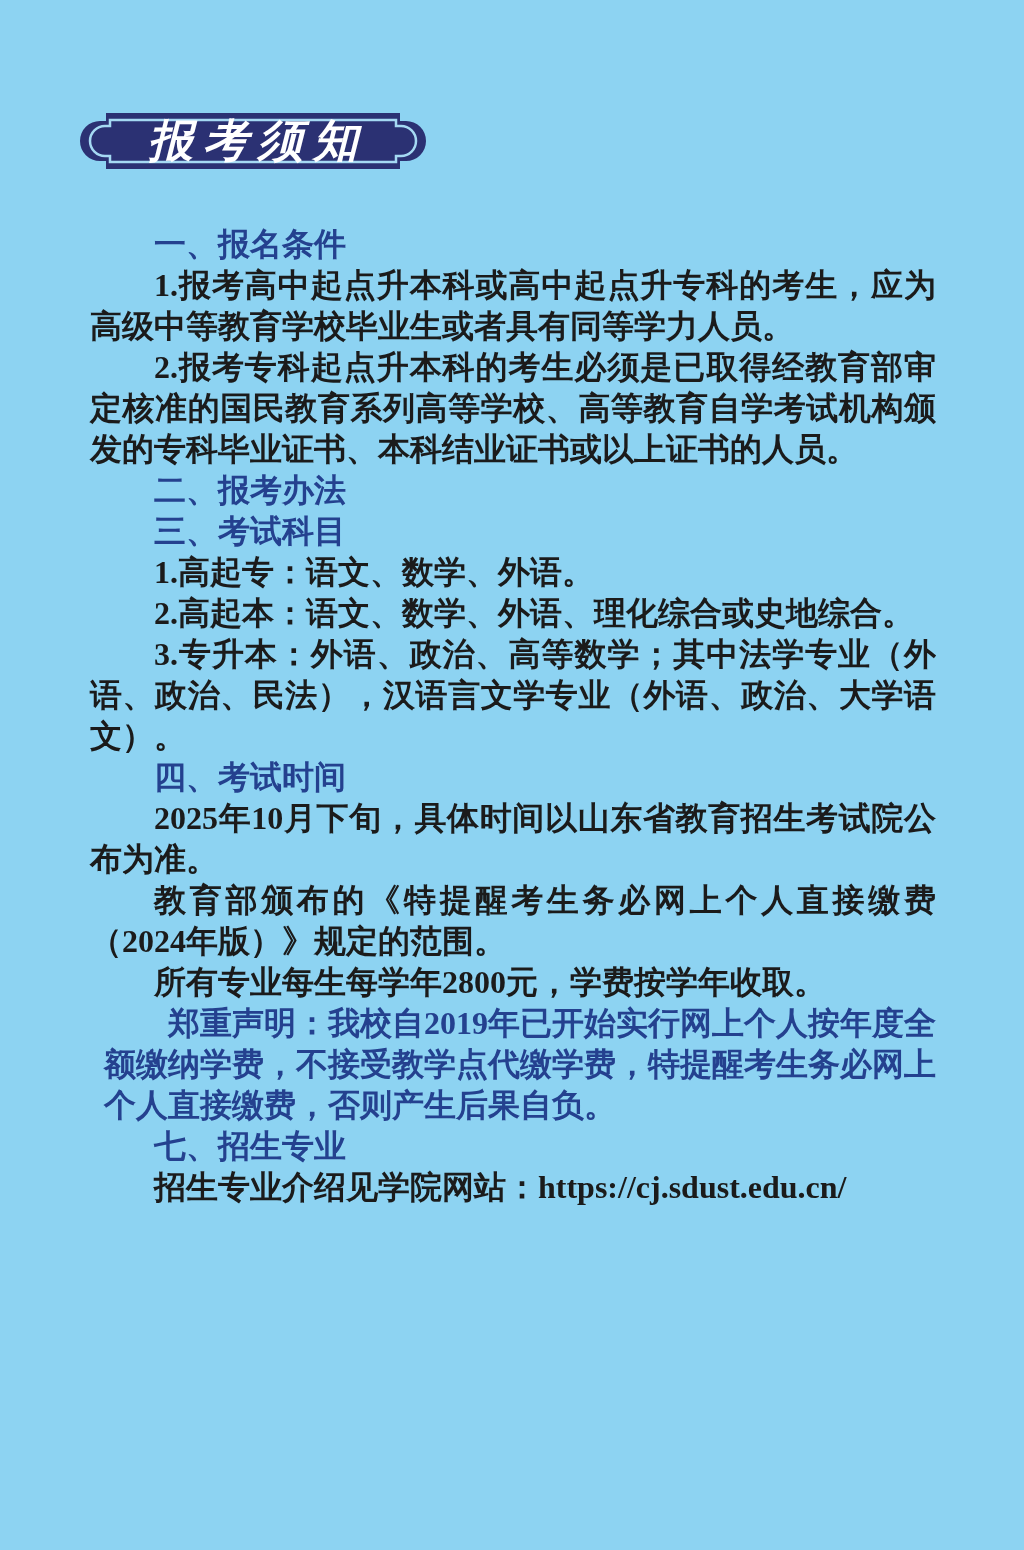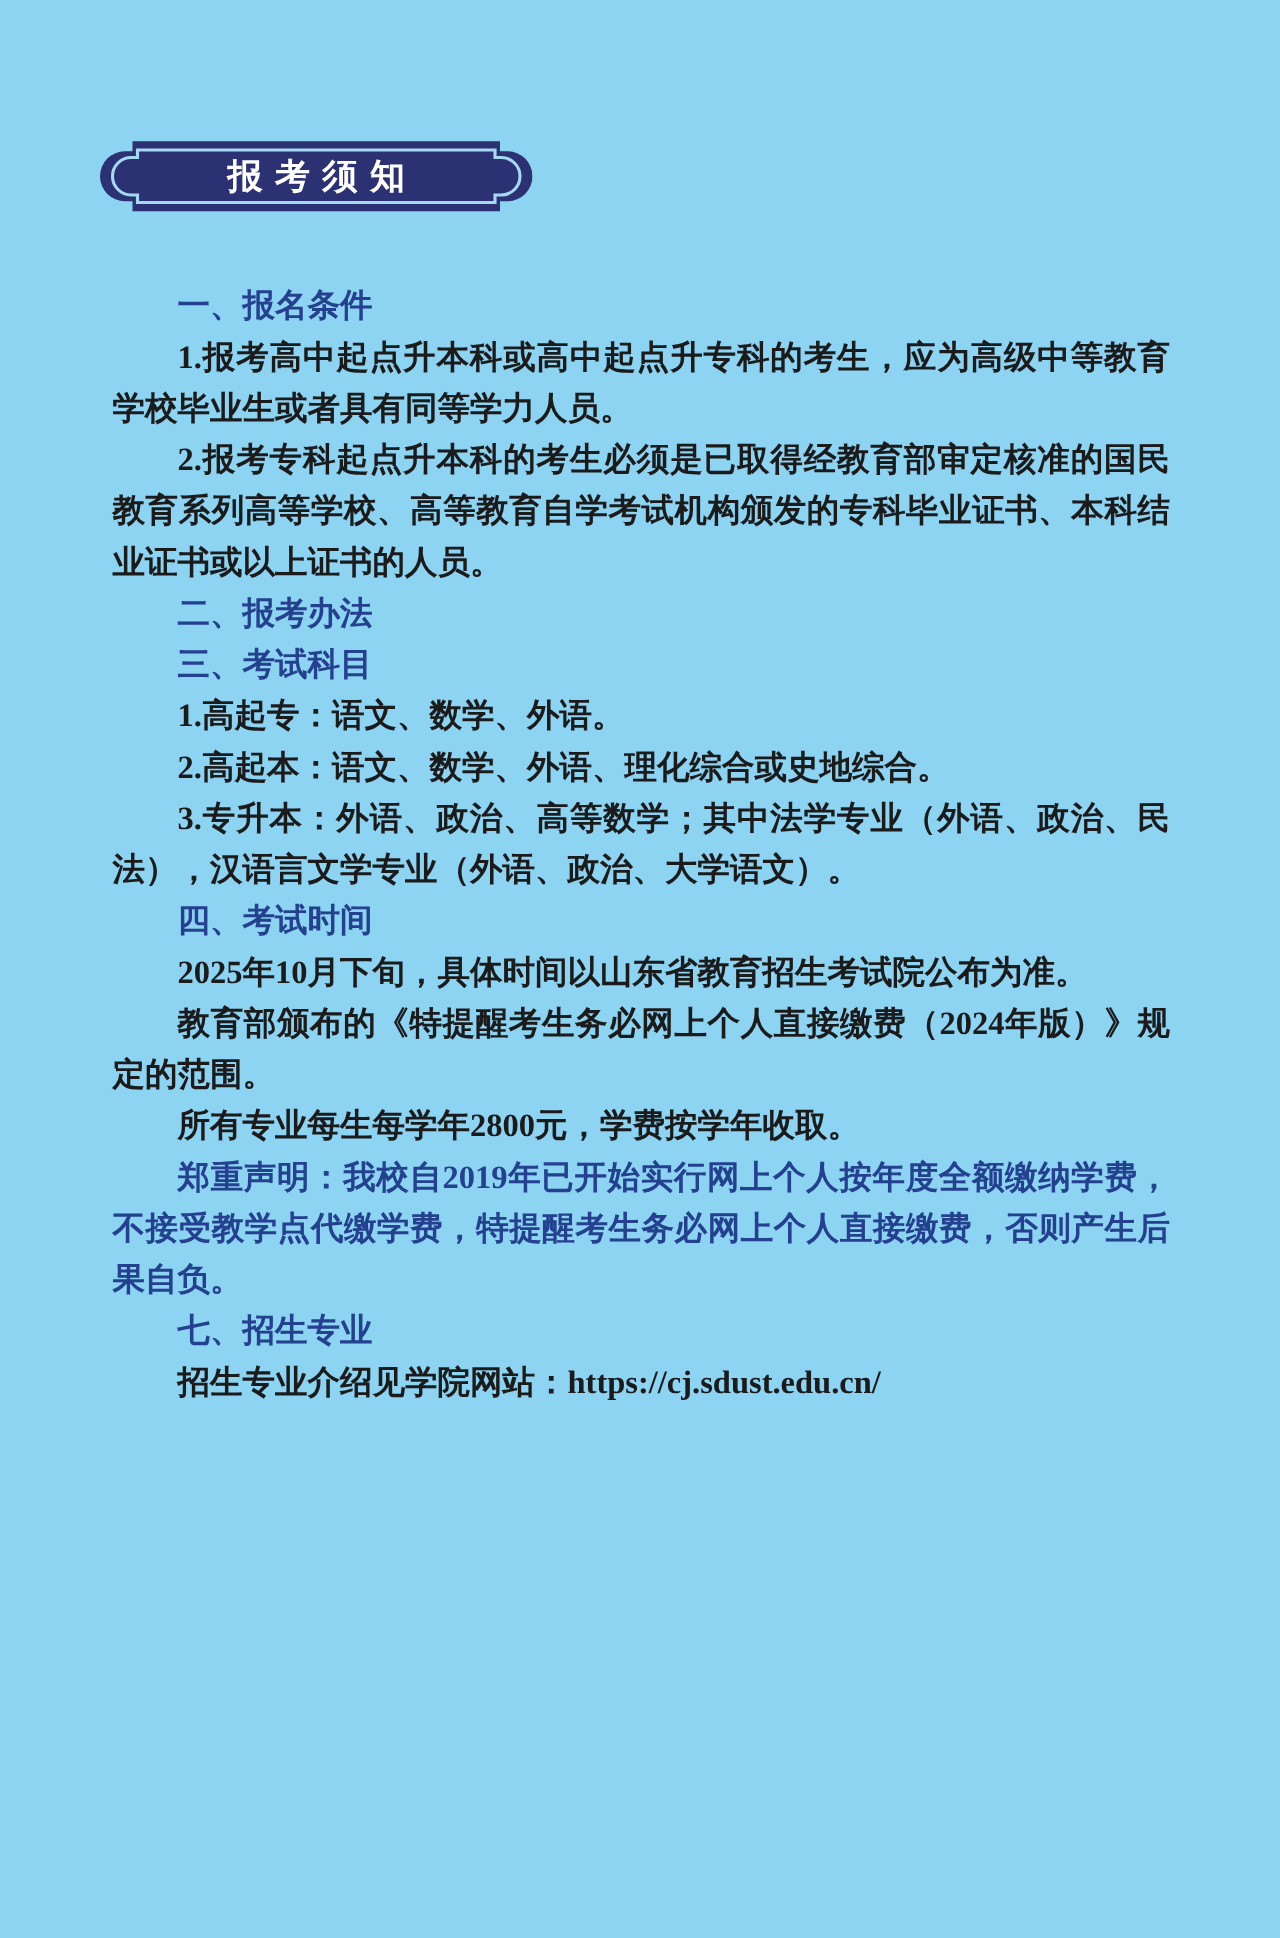--- a/index.html
+++ b/index.html
@@ -21,45 +21,46 @@
     width: 346px;
     height: 58px;
   }
   .banner svg { position: absolute; left: 0; top: 0; width: 100%; height: 100%; }
   .banner-outer { fill: var(--banner_bg, #2b3173); }
   .banner-inner { fill: none; stroke: var(--banner_border, #a5d9f3); stroke-width: 2.5; }
   .banner-title {
     position: absolute; inset: 0;
     display: flex; align-items: center; justify-content: center;
     color: var(--banner_text, #ffffff);
-    font-size: 28px; font-weight: bold;
-    letter-spacing: 10px; text-indent: 10px;
+    font-size: 45px; font-weight: bold;
+    letter-spacing: 10px; text-indent: 10px; font-style: italic;
   }
   .content {
     position: absolute;
     left: 90px;
     top: 224px;
     width: 846px;
-    font-size: 26px;
+    font-size: 32px;
     line-height: 41px;
     text-align: justify;
     font-weight: 600;
   }
   .sec-heading {
     color: var(--heading, #24418f);
     font-weight: bold;
     text-indent: 2em;
   }
   .sec-para {
     color: var(--body_text, #1b1b1b);
     text-indent: 2em;
   }
   .sec-para-em {
     color: var(--emphasis, #24418f);
     text-indent: 2em;
+    margin-left: 14px;
   }
 </style>
 </head>
 <body>
 
 <div class="page">
 
   <div class="banner">
     <svg viewBox="0 0 346 58" aria-hidden="true">
       <path class="banner-outer" d="M 26 1 H 320 V 9 H 326 A 20 20 0 0 1 326 49 H 320 V 57 H 26 V 49 H 20 A 20 20 0 0 1 20 9 H 26 Z"></path>

